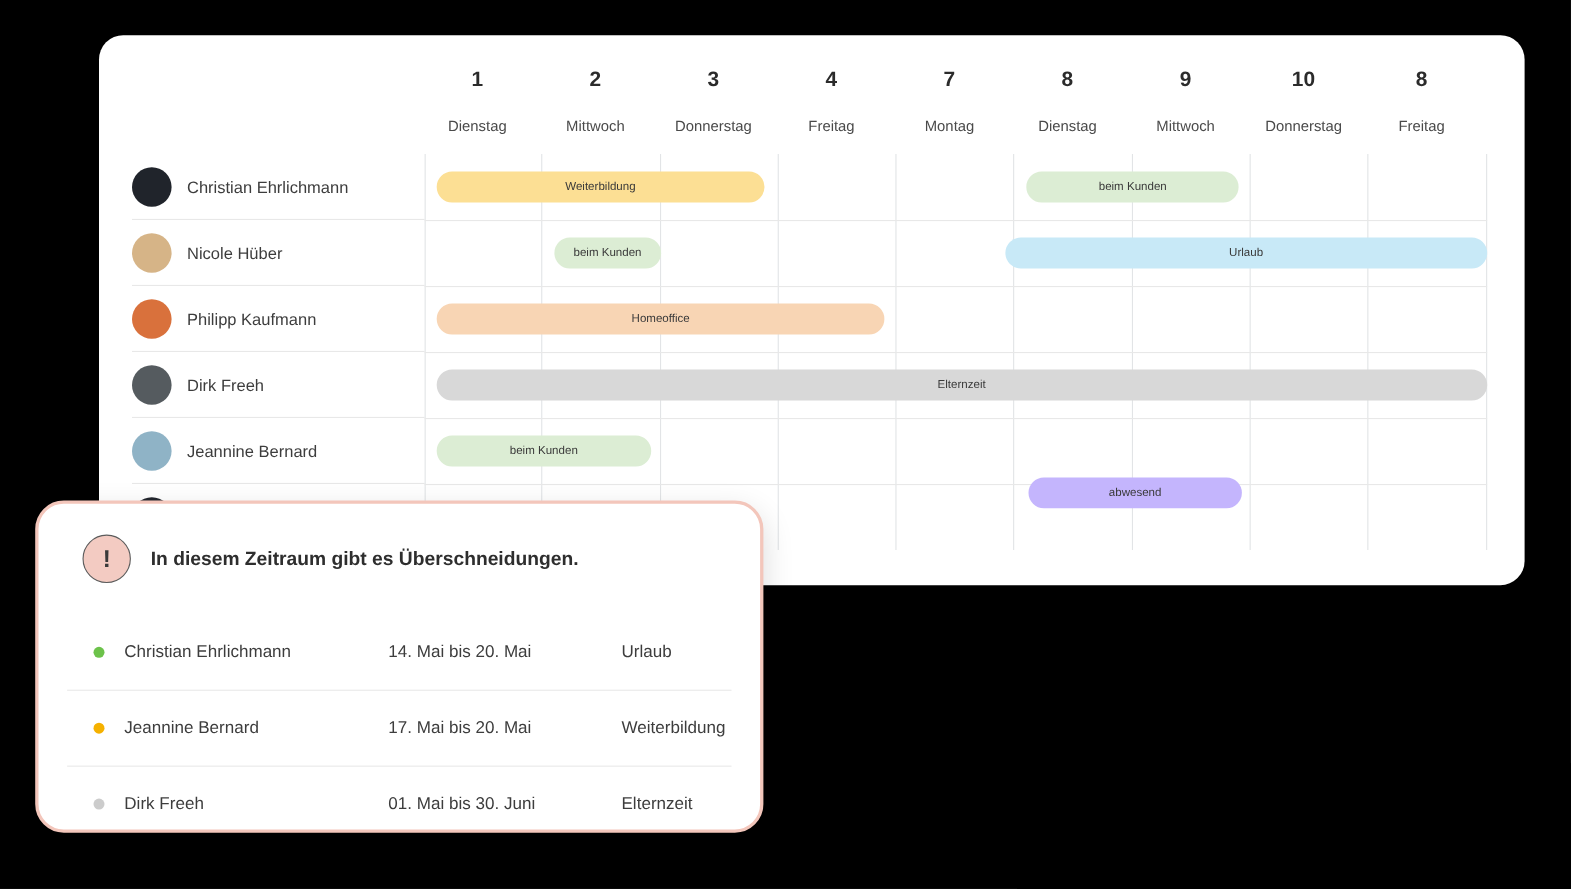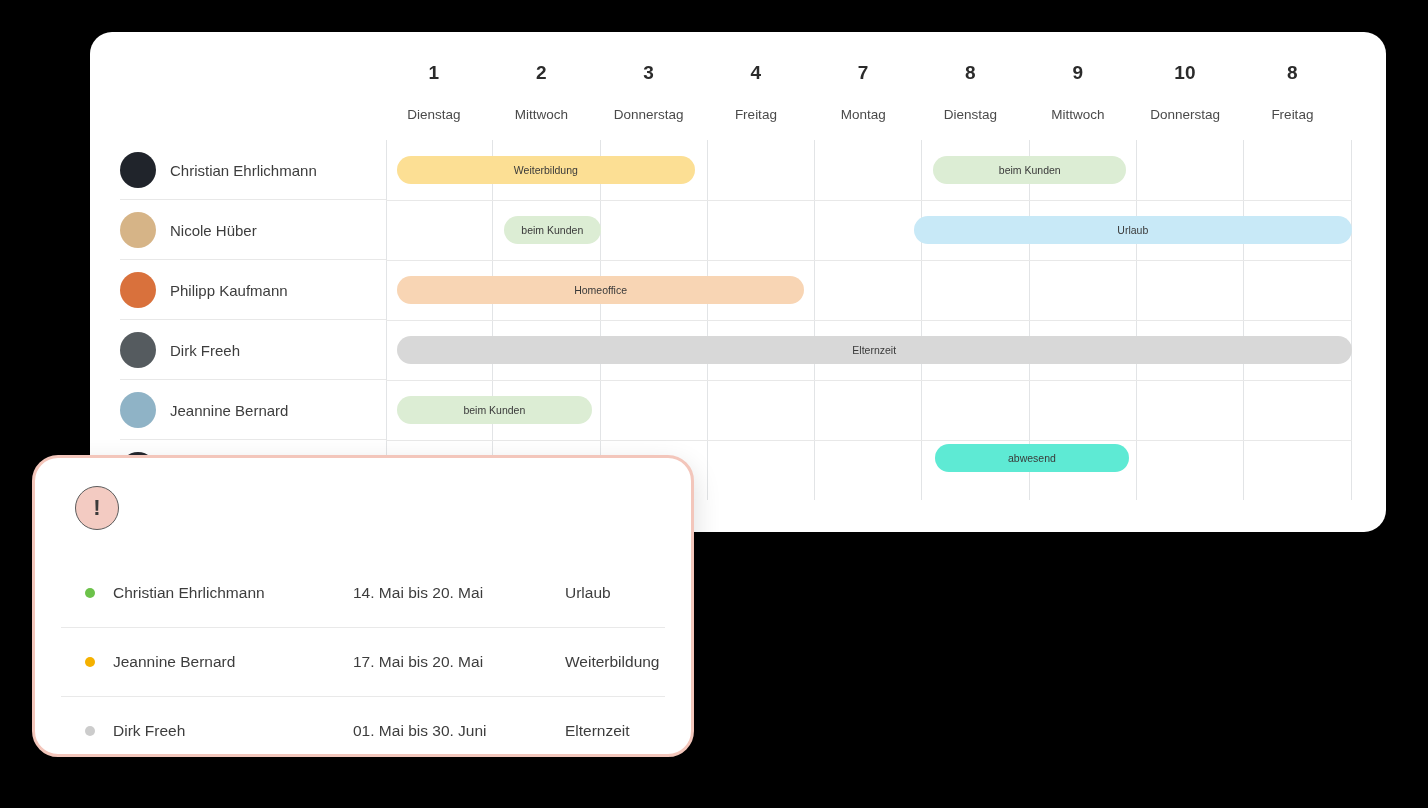--- a/index.html
+++ b/index.html
@@ -269,28 +269,29 @@
         </div>
       </div>
     <div id="bar-layer">
         <div class="bar" style="left: 306.73px; width: 298.294px; top: 124px; background: rgb(252, 223, 148);">Weiterbildung</div>
         <div class="bar" style="left: 843.23px; width: 193.14px; top: 124px; background: rgb(220, 237, 212);">beim Kunden</div>
         <div class="bar" style="left: 414.03px; width: 96.57px; top: 184px; background: rgb(220, 237, 212);">beim Kunden</div>
         <div class="bar" style="left: 823.916px; width: 437.784px; top: 184px; background: rgb(200, 233, 247);">Urlaub</div>
         <div class="bar" style="left: 306.73px; width: 407.74px; top: 244px; background: rgb(248, 213, 180);">Homeoffice</div>
         <div class="bar" style="left: 306.73px; width: 954.97px; top: 304px; background: rgb(216, 216, 216);">Elternzeit</div>
         <div class="bar" style="left: 306.73px; width: 195.286px; top: 364px; background: rgb(220, 237, 212);">beim Kunden</div>
-        <div class="bar" style="left: 845.376px; width: 193.14px; top: 412px; background: #5eead4;">abwesend</div>
+        <div class="bar" style="left: 845.376px; width: 193.14px; top: 402px; background: #c4b5fd;">abwesend</div>
       </div>
 
   </div>
 
   <div class="warn-card">
     <div class="warn-head">
       <div class="warn-icon">!</div>
+      <div class="warn-title">In diesem Zeitraum gibt es Überschneidungen.</div>
     </div>
     <div id="conflict-list">
         <div class="conf-row first">
           <span class="dot" style="background:#6cc24a"></span>
           <span class="conf-name">Christian Ehrlichmann</span>
           <span class="conf-range">14. Mai bis 20. Mai</span>
           <span class="conf-type">Urlaub</span>
         </div>
         <div class="conf-row">
           <span class="dot" style="background:#f5b100"></span>

